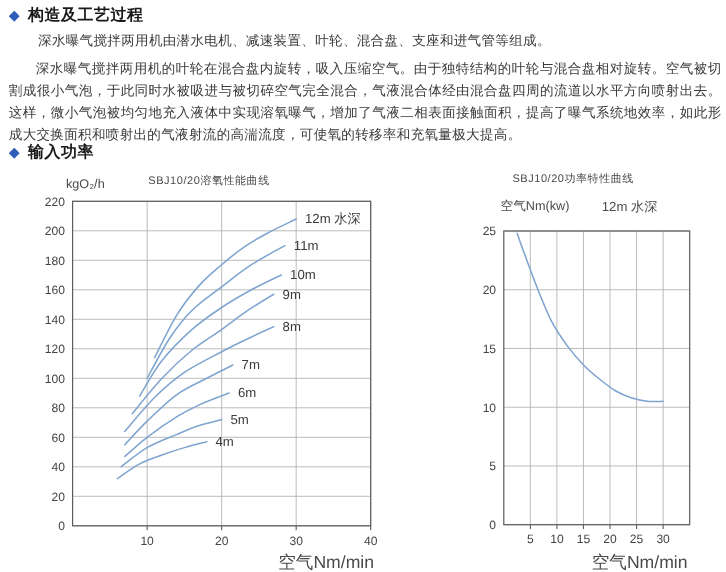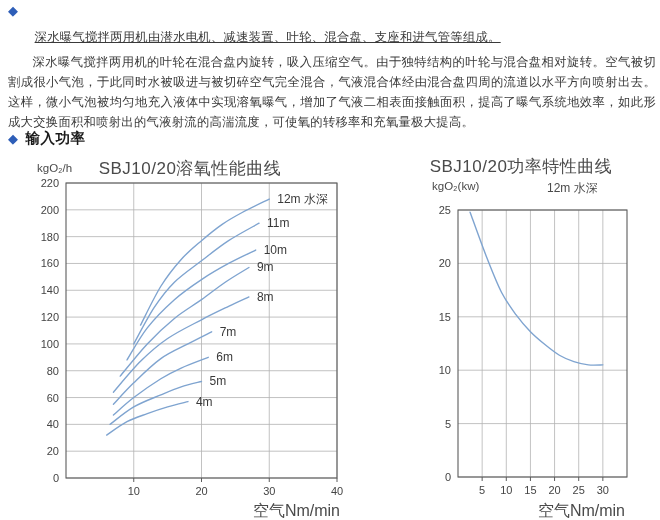--- a/index.html
+++ b/index.html
@@ -11,34 +11,35 @@
   .abs{position:absolute;}
   .heading{
     font-size:14.5px;font-weight:bold;color:#1a1a1a;letter-spacing:0.5px;
     display:flex;align-items:center;gap:7px;
   }
   .diamond{color:#2e5eb8;font-size:13px;line-height:1;}
   .body-text{
     font-size:12.3px;line-height:20px;color:#3a3a3a;margin:0;
     text-indent:2em;text-align:justify;letter-spacing:0.3px;
   }
-  .chart-title{font-size:17px;color:#4a4a4a;text-align:center;letter-spacing:0.5px;}
-  .axis-unit{font-size:11.5px;color:#4a4a4a;}
+  .chart-title{font-size:10px;color:#4a4a4a;text-align:center;letter-spacing:0.5px;}
+  .axis-unit{font-size:11.5px;color:#4a4a4a;margin-left:23px;}
   .annotation{font-size:12px;color:#4a4a4a;}
   .x-axis-label{font-size:16px;color:#4a4a4a;text-align:right;}
   svg{display:block;}
 </style>
 </head>
 <body>
 
 <div class="abs heading" style="left:8px;top:4px;">
   <span class="diamond">◆</span>
+  <span>构造及工艺过程</span>
 </div>
 
-<p class="abs body-text" style="left:10px;top:27px;width:645px;text-decoration:underline;">深水曝气搅拌两用机由潜水电机、减速装置、叶轮、混合盘、支座和进气管等组成。</p>
+<p class="abs body-text" style="left:10px;top:27px;width:645px;">深水曝气搅拌两用机由潜水电机、减速装置、叶轮、混合盘、支座和进气管等组成。</p>
 
 <p class="abs body-text" style="left:8px;top:52px;width:648px;font-family:Liberation Serif, serif;">深水曝气搅拌两用机的叶轮在混合盘内旋转，吸入压缩空气。由于独特结构的叶轮与混合盘相对旋转。空气被切割成很小气泡，于此同时水被吸进与被切碎空气完全混合，气液混合体经由混合盘四周的流道以水平方向喷射出去。这样，微小气泡被均匀地充入液体中实现溶氧曝气，增加了气液二相表面接触面积，提高了曝气系统地效率，如此形成大交换面积和喷射出的气液射流的高湍流度，可使氧的转移率和充氧量极大提高。</p>
 
 <div class="abs heading" style="left:8px;top:129px;">
   <span class="diamond">◆</span>
   <span>输入功率</span>
 </div>
 
 <div>
   <div class="abs chart-title" style="left:45px;top:157px;width:290px;">SBJ10/20溶氧性能曲线</div>
@@ -98,21 +99,21 @@
       <path d="M 98.75 168.9090909090909 C 102.1375 162.875 112.3 142.9848484848485 119.075 132.70454545454547 C 125.85000000000001 122.42424242424244 131.49583333333334 115.04924242424242 139.4 107.22727272727272 C 147.30416666666667 99.40530303030302 157.46666666666667 92.70075757575758 166.5 85.77272727272728 C 175.53333333333333 78.84469696969698 184.00208333333333 71.91666666666667 193.6 65.6590909090909 C 203.19791666666666 59.40151515151515 219.00625 51.13257575757575 224.0875 48.22727272727272" fill="none" stroke="#7fa4d0" stroke-width="1.4" stroke-linecap="round"></path>
       <text x="232.0875" y="52.22727272727272" font-size="12" fill="#3a3a3a">11m</text>
       <path d="M 105.525 150.13636363636363 C 108.91250000000001 143.65530303030303 119.07499999999999 122.20075757575758 125.85 111.25 C 132.625 100.29924242424242 139.4 92.030303030303 146.175 84.43181818181816 C 152.95000000000002 76.83333333333331 159.725 71.46969696969697 166.5 65.6590909090909 C 173.275 59.84848484848485 180.04999999999998 54.26136363636363 186.825 49.56818181818181 C 193.6 44.87499999999999 199.24583333333334 41.74621212121212 207.15 37.5 C 215.05416666666667 33.25378787878788 229.73333333333335 26.325757575757603 234.25 24.090909090909122" fill="none" stroke="#7fa4d0" stroke-width="1.4" stroke-linecap="round"></path>
       <text x="242.25" y="28.090909090909122" font-size="12" fill="#3a3a3a">12m 水深</text>
     </svg>
   <div class="abs x-axis-label" style="left:200px;top:501px;width:140px;">空气Nm/min</div>
 </div>
 
 <div>
   <div class="abs chart-title" style="left:416px;top:155px;width:210px;">SBJ10/20功率特性曲线</div>
-  <div class="abs axis-unit" style="left:432px;top:180px;">kgO₂(kw)</div>
+  <div class="abs axis-unit" style="left:432px;top:180px;">空气Nm(kw)</div>
   <div class="abs annotation" style="left:547px;top:180px;">12m 水深</div>
   <svg id="chart-right" class="abs" style="left:430px;top:200px;" width="230" height="320">
       <line x1="28" y1="277" x2="197" y2="277" stroke="#b3b3b3" stroke-width="0.8"></line>
       <text x="21" y="281" text-anchor="end" font-size="11" fill="#444444">0</text>
       <line x1="28" y1="223.6" x2="197" y2="223.6" stroke="#b3b3b3" stroke-width="0.8"></line>
       <text x="21" y="227.6" text-anchor="end" font-size="11" fill="#444444">5</text>
       <line x1="28" y1="170.2" x2="197" y2="170.2" stroke="#b3b3b3" stroke-width="0.8"></line>
       <text x="21" y="174.2" text-anchor="end" font-size="11" fill="#444444">10</text>
       <line x1="28" y1="116.80000000000001" x2="197" y2="116.80000000000001" stroke="#b3b3b3" stroke-width="0.8"></line>
       <text x="21" y="120.80000000000001" text-anchor="end" font-size="11" fill="#444444">15</text>

